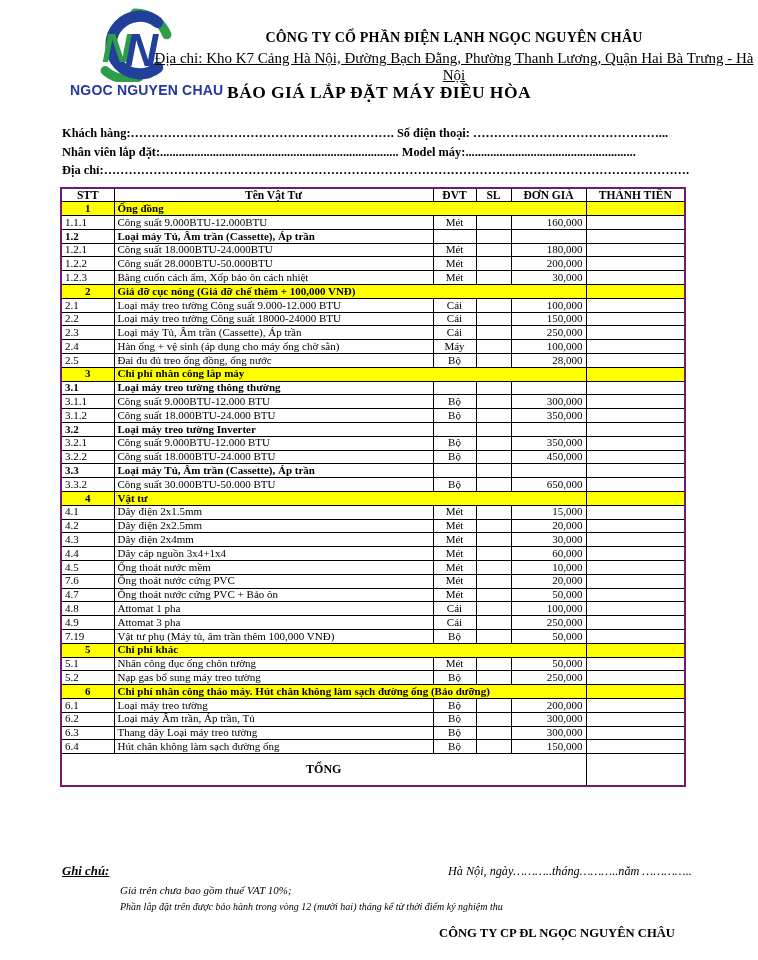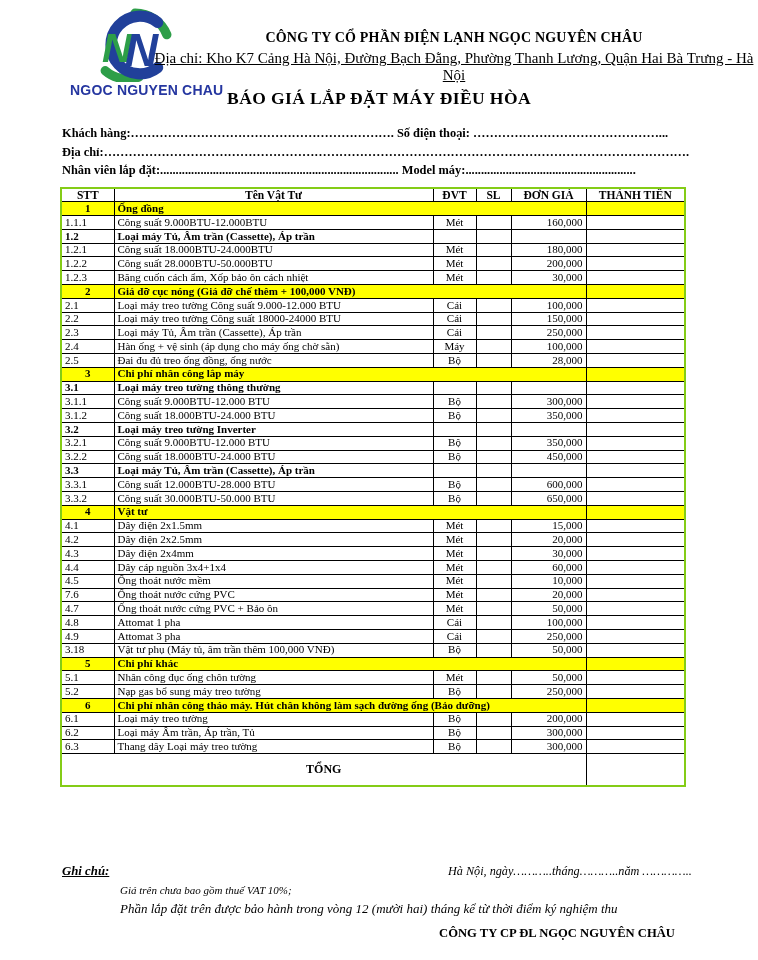--- a/index.html
+++ b/index.html
@@ -14,55 +14,55 @@
   
   .logo-wrap { position:absolute; left:70px; top:8px; width:130px; text-align:center; }
   .logo-text {
     font-family:"Liberation Sans", sans-serif; font-weight:bold;
     font-size:14px; letter-spacing:0.2px; white-space:nowrap; margin-top:-4px;
   }
   .company-block { position:absolute; left:150px; top:16px; width:608px; text-align:center;margin-top:14px; }
   .company-name { font-weight:bold; font-size:14px; letter-spacing:0.2px; }
   .company-address { font-size:15px; margin-top:4px;text-decoration:underline; }
   .company-phone { font-size:11.8px; margin-top:2px; }
-  .doc-title { position:absolute; left:0; top:88px; width:758px; text-align:center;
+  .doc-title { position:absolute; left:0; top:82px; width:758px; text-align:center;
     font-weight:bold; font-size:17.5px; letter-spacing:0.4px; }
 
   
   .customer { position:absolute; left:62px; top:126px; width:645px;
     font-weight:bold; font-size:12.4px; }
   .customer-line { white-space:nowrap; overflow:hidden; margin-bottom:3.5px; }
 
   
   table.quote {
     position:absolute; left:60px; top:187px; width:624px;
     border-collapse:collapse; table-layout:fixed;
     font-size:11px;
   }
   table.quote th, table.quote td {
     border:1px solid #000; padding:0 3px; height:13.8px; line-height:1.05;
     overflow:hidden; white-space:nowrap; vertical-align:middle;
   }
-  table.quote { border:2px solid #84cc16; }
+  table.quote { border:2px solid #701a75; }
   thead th { font-weight:bold; text-align:center; height:17px; font-size:11.5px; }
   .c-stt { text-align:left; }
   .c-unit { text-align:center; }
   .c-qty  { text-align:center; }
   .c-price { text-align:right; padding-right:9px; }
   .row-section td { font-weight:bold; }
   .row-section .c-stt { text-align:center; }
   .row-subheader td { font-weight:bold; }
   .row-total .c-tong { text-align:center; font-weight:bold; font-size:12px; height:32px; }
 
   
   .ghi-chu { position:absolute; left:62px; top:864px;
     font-weight:bold; font-style:italic; text-decoration:underline; font-size:12.8px; }
   .date-line { position:absolute; left:448px; top:864px; font-style:italic; font-size:12.2px; white-space:nowrap; }
   .note-1 { position:absolute; left:120px; top:884px; font-style:italic; font-size:11px; white-space:nowrap; }
-  .note-2 { position:absolute; left:120px; top:901px; font-style:italic; font-size:13px; white-space:nowrap; }
+  .note-2 { position:absolute; left:120px; top:901px; font-style:italic; font-size:10px; white-space:nowrap; }
   .sign-left  { position:absolute; left:60px;  top:926px; width:280px; text-align:right;
     font-weight:bold; font-size:12.6px;margin-top:40px; }
   .sign-right { position:absolute; left:412px; top:926px; width:290px; text-align:center;
     font-weight:bold; font-size:12.6px; }
 </style>
 </head>
 <body>
 
 <div class="page">
 
@@ -79,22 +79,22 @@
 
   <div class="company-block">
     <div class="company-name">CÔNG TY CỔ PHẦN ĐIỆN LẠNH NGỌC NGUYÊN CHÂU</div>
     <div class="company-address">Địa chỉ: Kho K7 Cảng Hà Nội, Đường Bạch Đằng, Phường Thanh Lương, Quận Hai Bà Trưng - Hà Nội</div>
   </div>
 
   <div class="doc-title">BÁO GIÁ  LẮP ĐẶT MÁY ĐIỀU HÒA</div>
 
   <div class="customer">
     <div class="customer-line">Khách hàng:………………………………………………………. Số điện thoại: ………………………………………...</div>
+    <div class="customer-line">Nhân viên lắp đặt:............................................................................. Model máy:.......................................................</div>
     <div class="customer-line">Địa chỉ:…………………………………………………………………………………………………………………………….</div>
-    <div class="customer-line">Nhân viên lắp đặt:............................................................................. Model máy:.......................................................</div>
   </div>
 
   <table class="quote">
     <colgroup>
       <col style="width:53px">
         <col style="width:319px">
         <col style="width:43px">
       <col style="width:35px">
         <col style="width:75px">
         <col style="width:99px">
@@ -255,28 +255,20 @@
         </tr>
         <tr class="row-subheader">
           <td class="c-stt">3.3</td>
           <td class="c-name">Loại máy Tủ, Âm trần (Cassette), Áp trần</td>
           <td class="c-unit"></td>
           <td class="c-qty"></td>
           <td class="c-price"></td>
           <td class="c-total"></td>
         </tr>
         <tr class="row-item">
-          <td class="c-stt">3.3.1</td>
-          <td class="c-name">Công suất 12.000BTU-28.000 BTU</td>
-          <td class="c-unit">Bộ</td>
-          <td class="c-qty"></td>
-          <td class="c-price">600,000</td>
-          <td class="c-total"></td>
-        </tr>
-        <tr class="row-item">
           <td class="c-stt">3.3.2</td>
           <td class="c-name">Công suất 30.000BTU-50.000 BTU</td>
           <td class="c-unit">Bộ</td>
           <td class="c-qty"></td>
           <td class="c-price">650,000</td>
           <td class="c-total"></td>
         </tr>
         <tr class="row-section" style="background: rgb(255, 255, 0);">
           <td class="c-stt">4</td>
           <td class="c-name" colspan="4">Vật tư</td>
@@ -348,21 +340,21 @@
         </tr>
         <tr class="row-item">
           <td class="c-stt">4.9</td>
           <td class="c-name">Attomat 3 pha</td>
           <td class="c-unit">Cái</td>
           <td class="c-qty"></td>
           <td class="c-price">250,000</td>
           <td class="c-total"></td>
         </tr>
         <tr class="row-item">
-          <td class="c-stt">3.18</td>
+          <td class="c-stt">7.19</td>
           <td class="c-name">Vật tư phụ (Máy tủ, âm trần thêm 100,000 VNĐ)</td>
           <td class="c-unit">Bộ</td>
           <td class="c-qty"></td>
           <td class="c-price">50,000</td>
           <td class="c-total"></td>
         </tr>
         <tr class="row-section" style="background: rgb(255, 255, 0);">
           <td class="c-stt">5</td>
           <td class="c-name" colspan="4">Chi phí khác</td>
           <td class="c-total"></td>
@@ -403,20 +395,28 @@
           <td class="c-qty"></td>
           <td class="c-price">300,000</td>
           <td class="c-total"></td>
         </tr>
         <tr class="row-item">
           <td class="c-stt">6.3</td>
           <td class="c-name">Thang dây Loại máy treo tường</td>
           <td class="c-unit">Bộ</td>
           <td class="c-qty"></td>
           <td class="c-price">300,000</td>
+          <td class="c-total"></td>
+        </tr>
+        <tr class="row-item">
+          <td class="c-stt">6.4</td>
+          <td class="c-name">Hút chân không làm sạch đường ống</td>
+          <td class="c-unit">Bộ</td>
+          <td class="c-qty"></td>
+          <td class="c-price">150,000</td>
           <td class="c-total"></td>
         </tr>
         <tr class="row-total">
           <td class="c-tong" colspan="5">TỔNG</td>
           <td class="c-total"></td>
         </tr>
       </tbody>
   </table>
 
   <div class="ghi-chu">Ghi chú:</div>

